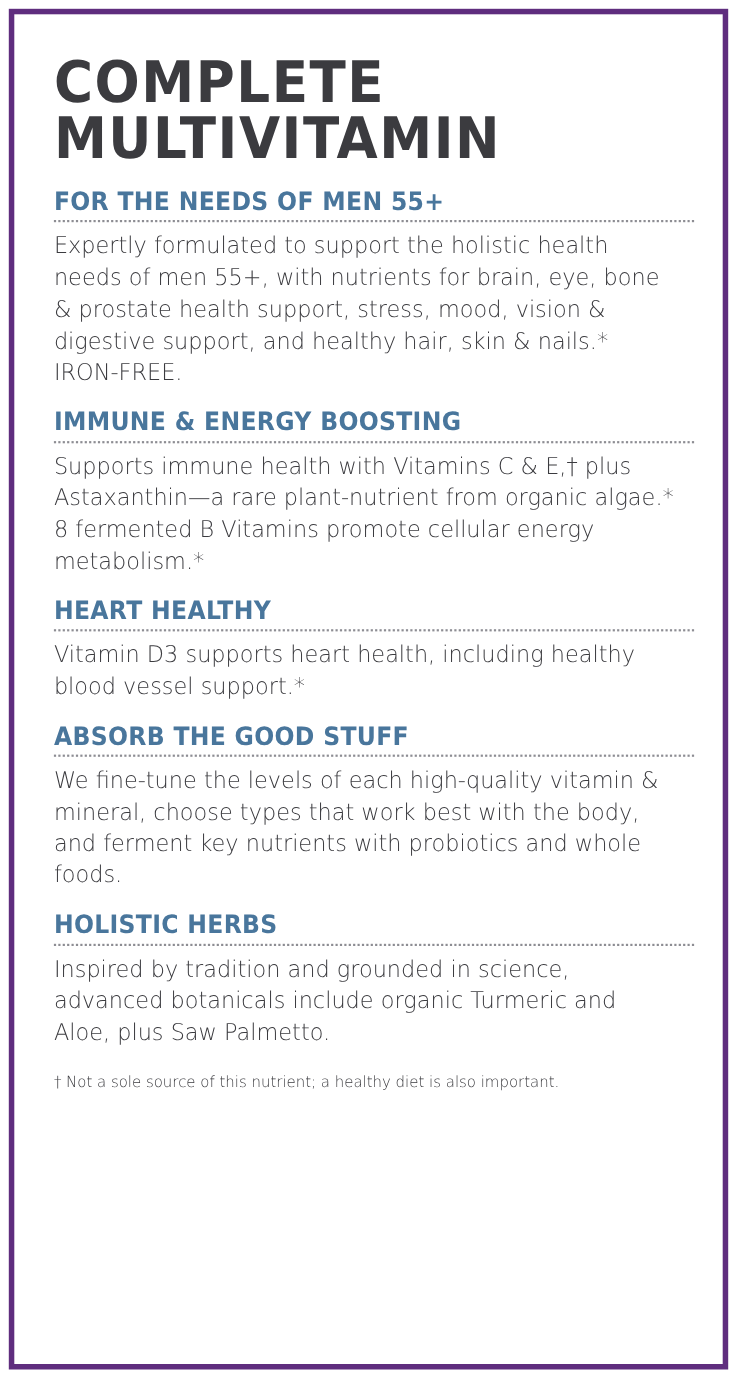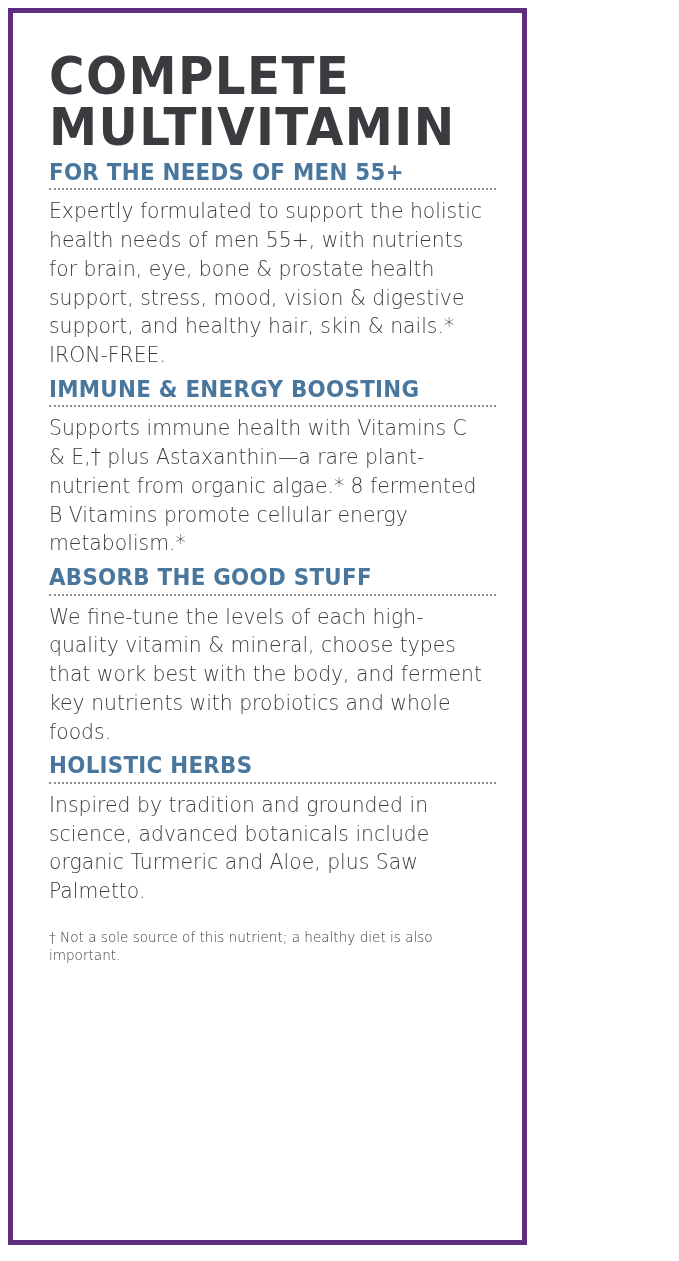--- a/index.html
+++ b/index.html
@@ -10,21 +10,21 @@
   body {
     width: 679px;
     height: 1261px;
     font-family: "Liberation Sans", sans-serif;
     overflow: hidden;
   }
   .panel {
     position: absolute;
     left: 8px;
     top: 8px;
-    width: 519px;
+    width: 654px;
     height: 1237px;
     border: 5px solid #5f2d7e;
     box-sizing: border-box;
     background: #ffffff;
   }
   .inner {
     position: absolute;
     left: 36px;
     top: 38px;
     right: 26px;
@@ -35,21 +35,21 @@
     font-weight: bold;
     color: #3b3b3f;
     font-size: 52px;
     line-height: 0.98;
     letter-spacing: 1.5px;
     margin: 0 0 4px 0;
     text-transform: uppercase;
   }
   .title .line2 { display: block; }
 
-  .section { margin-top: 6px; }
+  .section { margin-top: 18px; }
   .section-head {
     font-family: "DejaVu Sans", sans-serif;
     font-weight: bold;
     color: #49769c;
     font-size: 23px;
     letter-spacing: 0.3px;
     line-height: 1.15;
     margin: 0 0 2px 0;
     text-transform: uppercase;
   }
@@ -101,20 +101,25 @@
       <hr class="rule">
       <p class="body-text">Expertly formulated to support the holistic health needs of men 55+, with nutrients for brain, eye, bone &amp; prostate health support, stress, mood, vision &amp; digestive support, and healthy hair, skin &amp; nails.* IRON-FREE.</p>
     </div>
 
     <div class="section">
       <h2 class="section-head">IMMUNE &amp; ENERGY BOOSTING</h2>
       <hr class="rule">
       <p class="body-text">Supports immune health with Vitamins C &amp; E,† plus Astaxanthin—a rare plant-nutrient from organic algae.* 8 fermented B Vitamins promote cellular energy metabolism.*</p>
     </div>
 
+    <div class="section">
+      <h2 class="section-head">HEART HEALTHY</h2>
+      <hr class="rule">
+      <p class="body-text">Vitamin D3 supports heart health, including healthy blood vessel support.*</p>
+    </div>
 
     <div class="section">
       <h2 class="section-head">ABSORB THE GOOD STUFF</h2>
       <hr class="rule">
       <p class="body-text">We fine-tune the levels of each high-quality vitamin &amp; mineral, choose types that work best with the body, and ferment key nutrients with probiotics and whole foods.</p>
     </div>
 
     <div class="section">
       <h2 class="section-head">HOLISTIC HERBS</h2>
       <hr class="rule">

